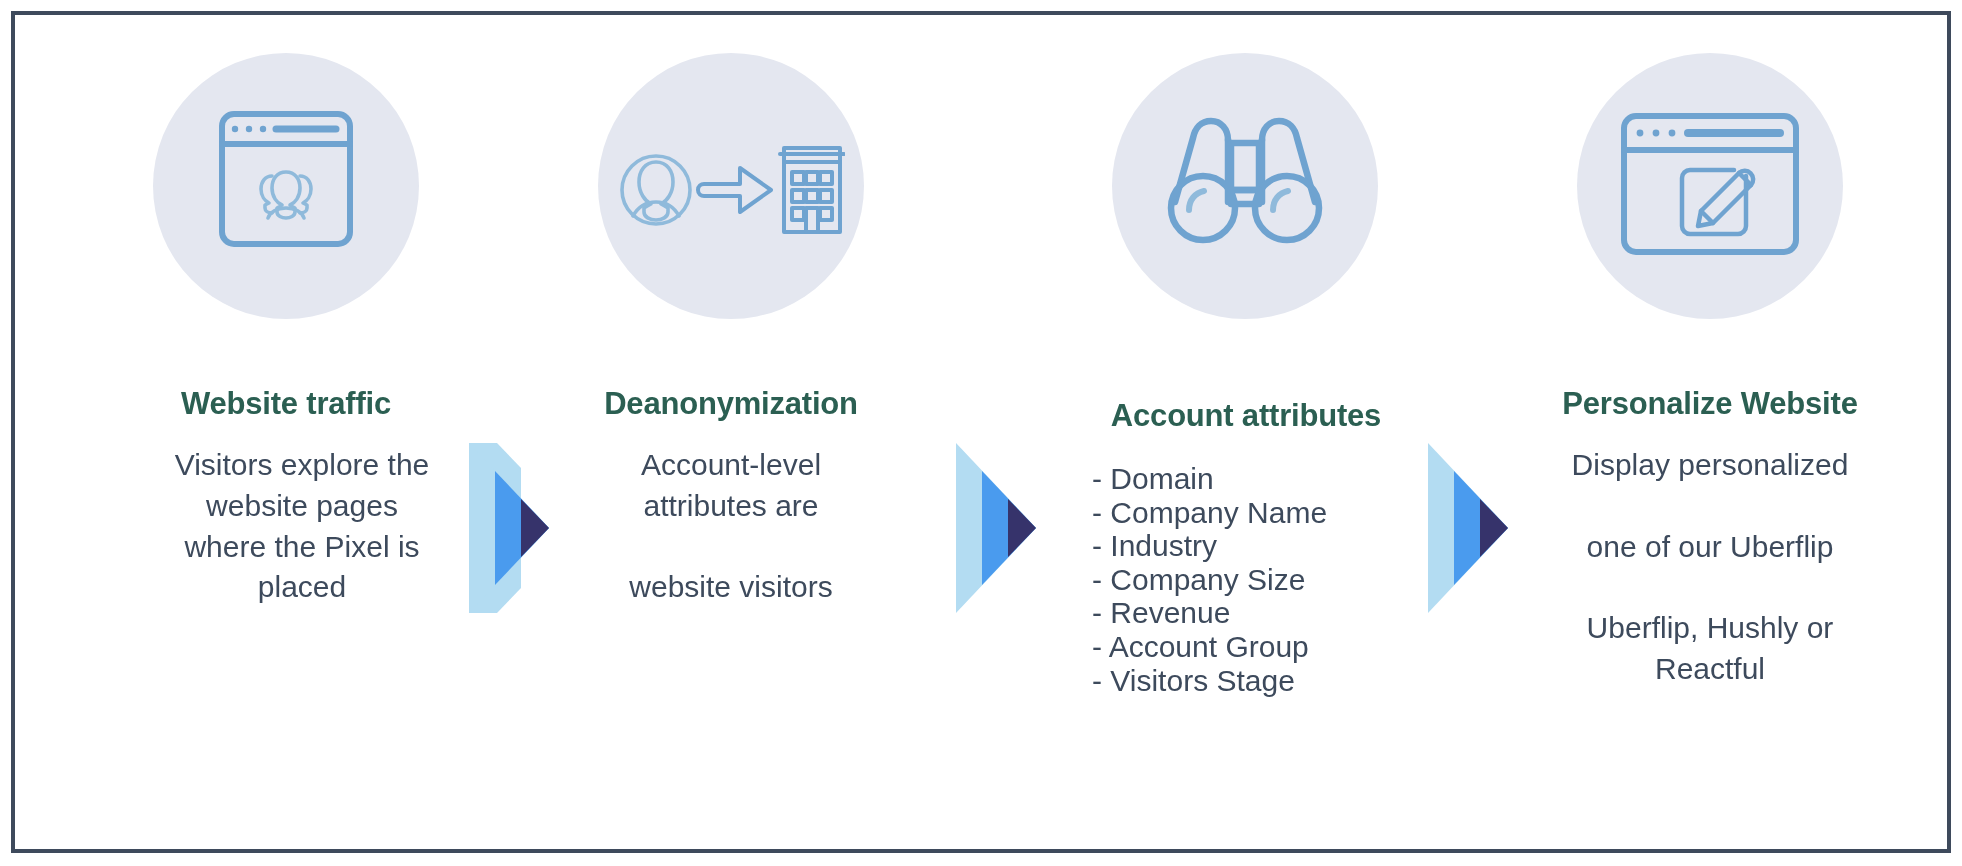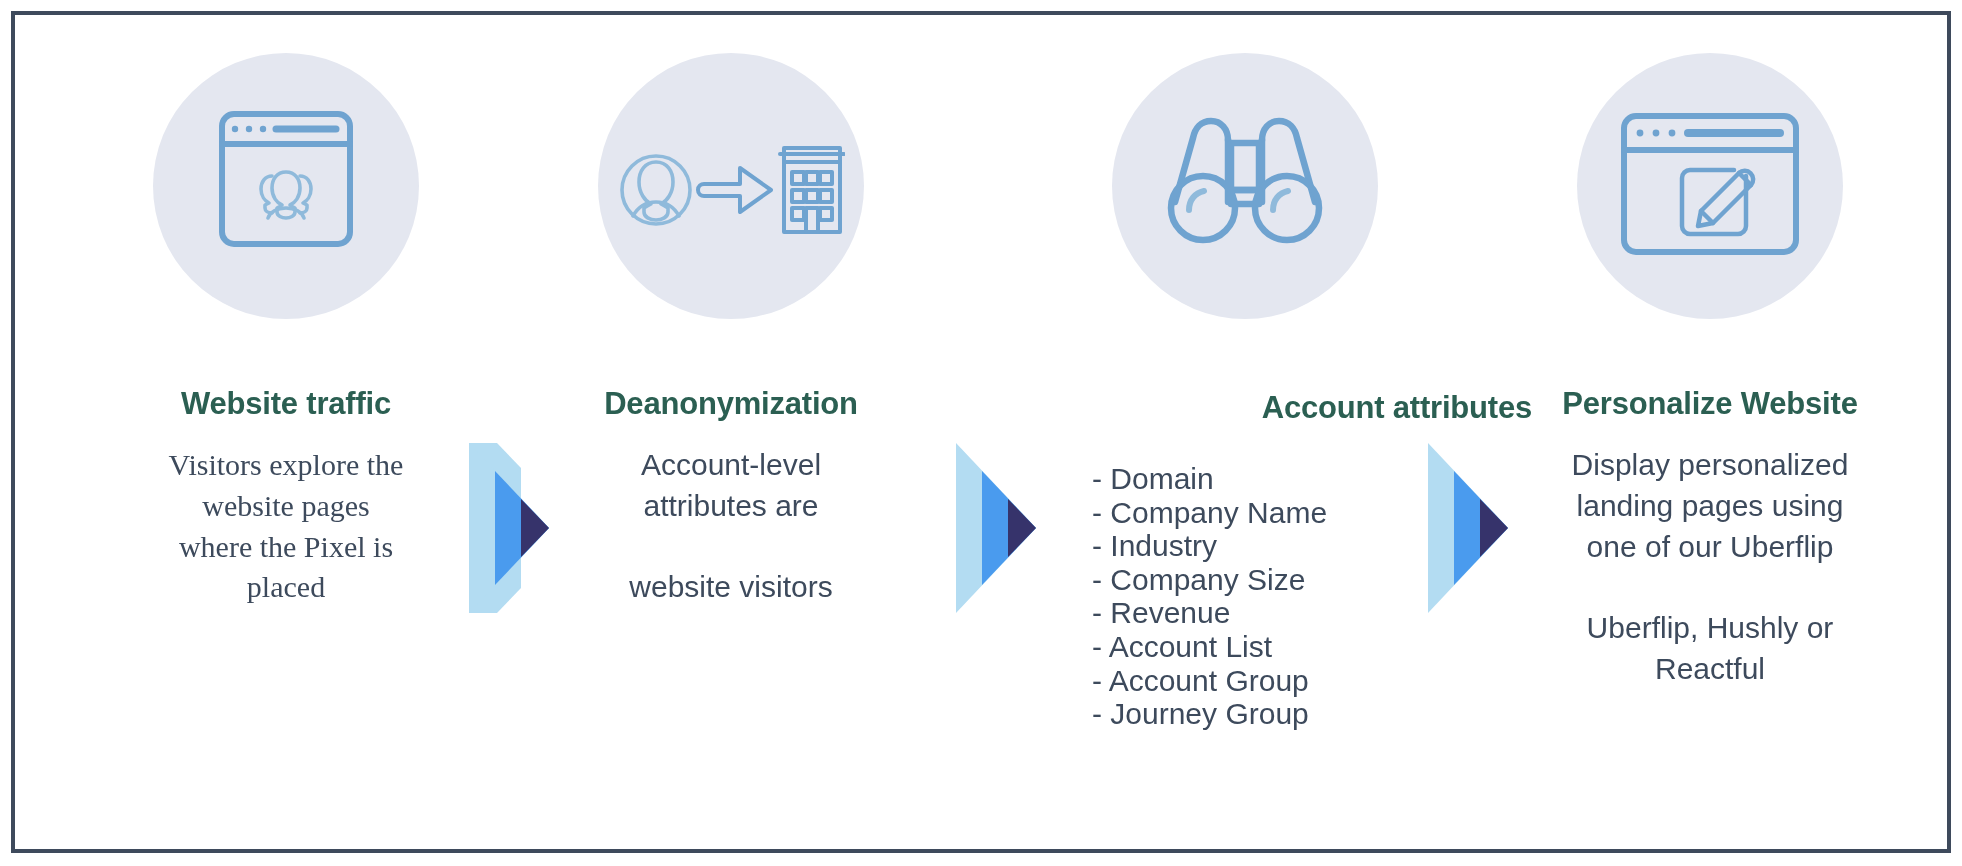--- a/index.html
+++ b/index.html
@@ -105,21 +105,21 @@
       <g fill="none" stroke="#8FBADB" stroke-width="3.6" stroke-linecap="round" stroke-linejoin="round">
         <path d="M68 64 c -9 0 -14 7 -14 16 c 0 9 5 15 10 17 c -3 2 -5 3 -5 3 l 0 4 c 0 4 5 6 9 6 l 0 0 c 4 0 9 -2 9 -6 l 0 -4 c 0 0 -2 -1 -5 -3 c 5 -2 10 -8 10 -17 c 0 -9 -5 -16 -14 -16 z"></path>
         <path d="M54 68 c -7 0 -11 6 -11 13 c 0 7 4 12 8 14 c -2 1 -4 2 -4 2 l 0 3 c 0 3 3 5 7 5"></path>
         <path d="M82 68 c 7 0 11 6 11 13 c 0 7 -4 12 -8 14 c 2 1 4 2 4 2 l 0 3 c 0 3 -3 5 -7 5"></path>
         <path d="M50 110 c 2 -6 9 -10 18 -10 c 9 0 16 4 18 10"></path>
       </g>
     </svg>
 
     <div class="heading" style="left:0px; top:388px; width:572px; text-align:center;">Website traffic</div>
 
-    <div class="body-text" style="left:56px; top:445px; width:460px;font-family:Liberation Serif, serif;">
+    <div class="body-text" style="left:72px; top:445px; width:460px;">
       <span class="bl">Visitors explore the</span><br>
       <span class="bl">website pages</span><br>
       <span class="bl">where the Pixel is</span><br>
       <span class="bl">placed</span>
     </div>
   </div>
 
   <svg class="arrow" style="left:469px; top:443px;" width="80" height="170" viewBox="0 0 80 170">
     <polygon points="0,0 28,0 28,170 0,170" fill="#B3DCF2"></polygon>
     <polygon points="28,0 28,170 52,145 52,25" fill="#B3DCF2"></polygon>
@@ -186,31 +186,30 @@
         <path d="M95 30 c 0 -11 7 -19 17 -19 c 10 0 16 7 18 17 l 18 64"></path>
         <path d="M95 30 l 0 62"></path>
         <circle cx="120" cy="98" r="32"></circle>
         <rect x="64" y="33" width="28" height="47"></rect>
         <rect x="64" y="80" width="28" height="14"></rect>
         <path d="M22 100 c 0 -10 6 -17 15 -19" stroke-width="6" stroke="#8FBADB"></path>
         <path d="M106 100 c 0 -10 6 -17 15 -19" stroke-width="6" stroke="#8FBADB"></path>
       </g>
     </svg>
 
-    <div class="heading" style="left:960px; top:392px; width:572px; text-align:right;">Account attributes</div>
+    <div class="heading" style="left:960px; top:400px; width:572px; text-align:center;">Account attributes</div>
 
     <div class="bullet-list" style="left:1092px; top:462px;">
       <span class="li">-  Domain</span>
       <span class="li">- Company Name</span>
       <span class="li">- Industry</span>
       <span class="li">- Company Size</span>
       <span class="li">- Revenue</span>
-      <span class="li">- Account List</span>
       <span class="li">- Account Group</span>
-      <span class="li">- Journey Group</span>
+      <span class="li">- Visitors Stage</span>
     </div>
   </div>
 
   <svg class="arrow" style="left:1428px; top:443px;" width="80" height="170" viewBox="0 0 80 170">
     <polygon points="0,0 80,85 0,170" fill="#B3DCF2"></polygon>
     <polygon points="26,28 80,85 26,142" fill="#4A9BEE"></polygon>
     <polygon points="52,56 80,85 52,114" fill="#36336B"></polygon>
   </svg>
 
   <div class="col">
@@ -231,21 +230,21 @@
         <path d="M78 116 l 3 -15 l 38 -38 l 12 12 l -38 38 z"></path>
         <path d="M119 63 a 8.5 8.5 0 0 1 12 12"></path>
         <line x1="81" y1="101" x2="93" y2="113"></line>
       </g>
     </svg>
 
     <div class="heading" style="left:1424px; top:388px; width:572px; text-align:center;">Personalize Website</div>
 
     <div class="body-text" style="left:1475px; top:445px; width:470px;">
       <span class="bl">Display personalized</span><br>
-      <span class="bl">landing pages using</span><br>
+      <br>
       <span class="bl">one of our Uberflip</span><br>
       <br>
       <span class="bl">Uberflip, Hushly or</span><br>
       <span class="bl">Reactful</span>
     </div>
   </div>
 
 </div>
 
 </body></html>

